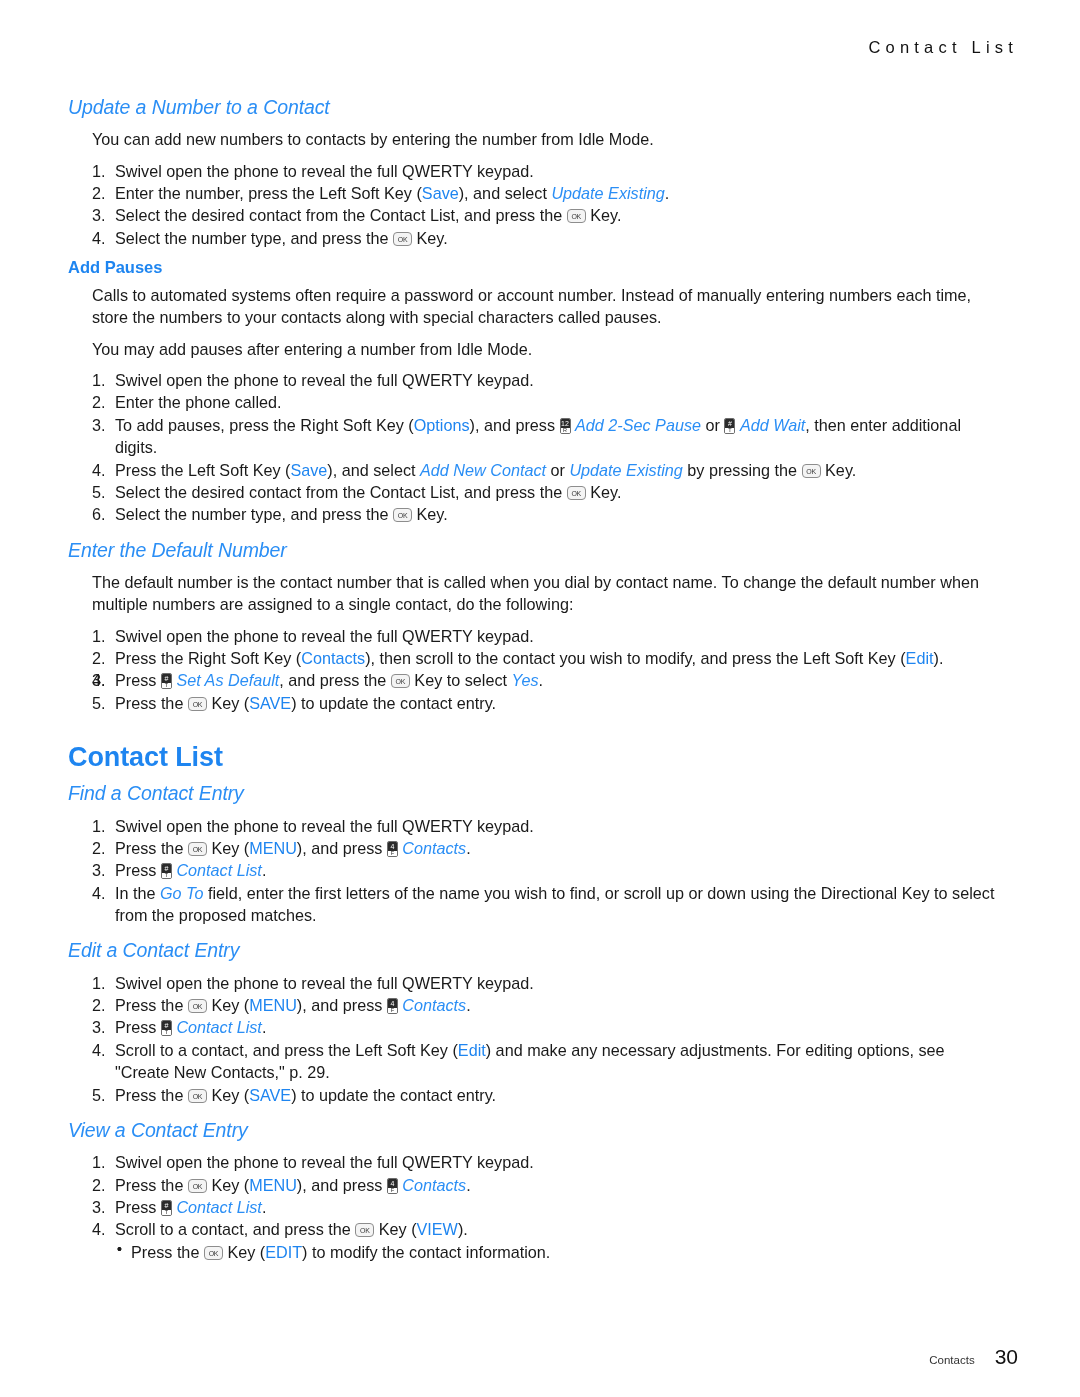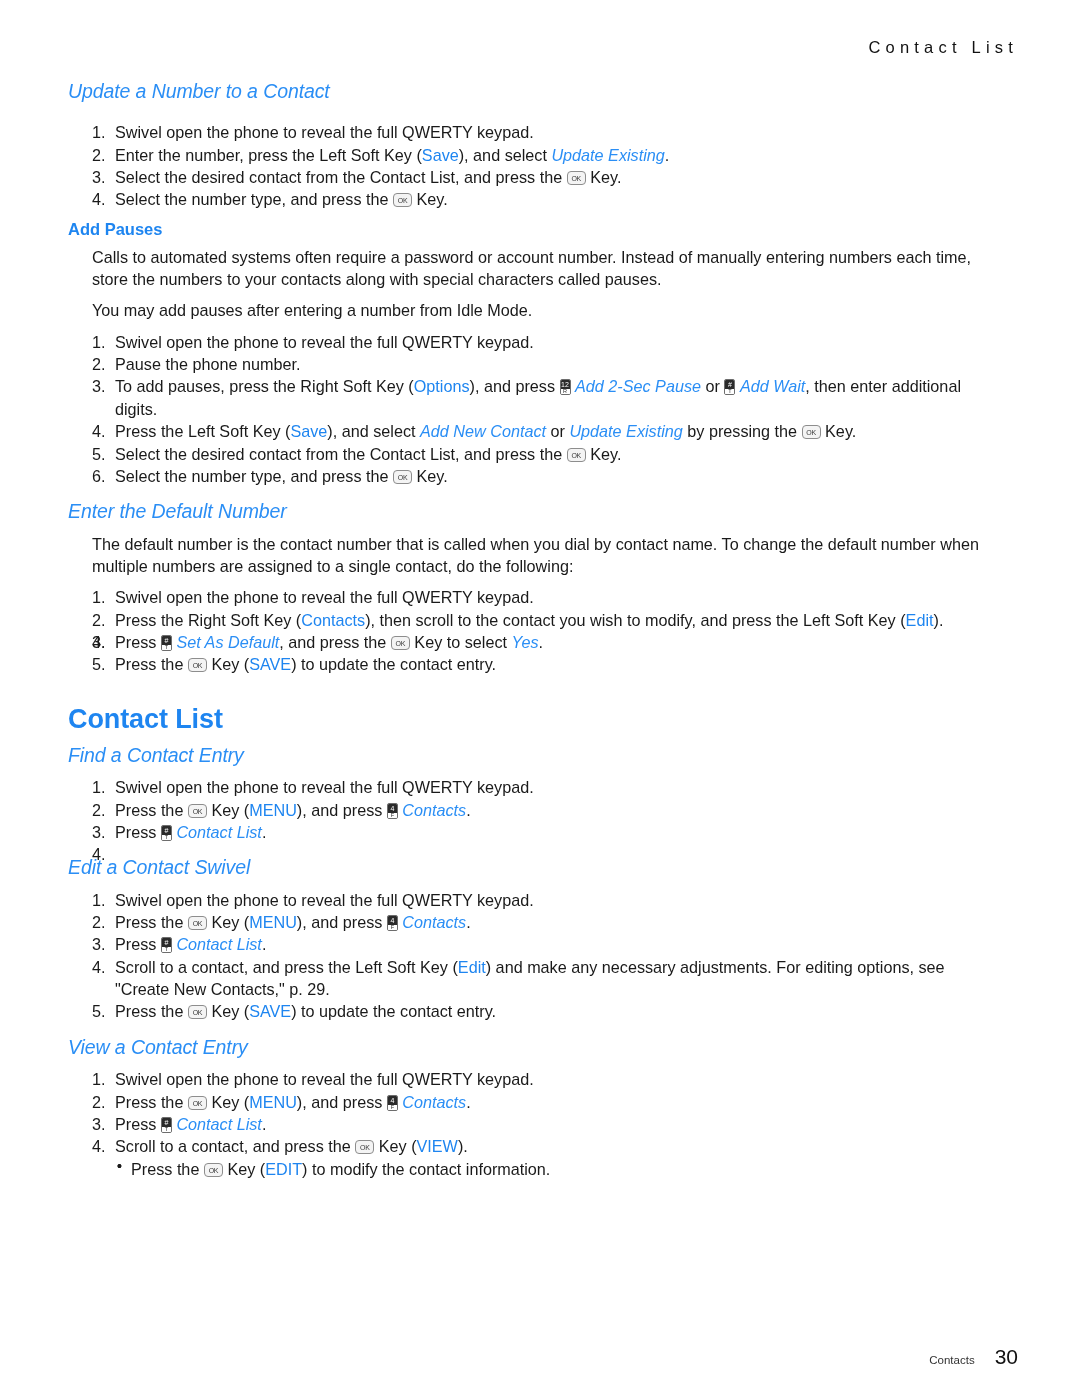--- a/index.html
+++ b/index.html
@@ -32,21 +32,21 @@
     letter-spacing: 5.2px;
     color: #111111;
     font-weight: 400;
     white-space: nowrap;
   }
 
   
   .content {
     position: absolute;
     left: 68px;
-    top: 80px;
+    top: 96px;
     width: 930px;
   }
 
   
   h1.chapter-title {
     color: #1e85f0;
     font-size: 27px;
     font-weight: bold;
     font-style: normal;
     margin: 0;
@@ -211,39 +211,40 @@
 <body>
 
 <div class="page">
 
   <div class="running-header">Contact List</div>
 
   <div class="content">
 
     <h2 class="section-title">Update a Number to a Contact</h2>
     <div class="gap-s"></div>
+    <p class="para">You can add new numbers to contacts by entering the number from Idle Mode.</p>
     <div class="gap-s"></div>
     <ol class="list">
         <li class="li"><span class="marker">1.</span><span>Swivel open the phone to reveal the full QWERTY keypad.</span></li>
         <li class="li"><span class="marker">2.</span><span>Enter the number, press the Left Soft Key (<span class="hl">Save</span>), and select <span class="hl-i">Update Existing</span>.</span></li>
         <li class="li"><span class="marker">3.</span><span>Select the desired contact from the Contact List, and press the <span class="okkey">OK</span> Key.</span></li>
         <li class="li"><span class="marker">4.</span><span>Select the number type, and press the <span class="okkey">OK</span> Key.</span></li>
       </ol>
 
     <div class="gap-s"></div>
 
     <h3 class="sub-title">Add Pauses</h3>
     <div class="gap-xs"></div>
     <p class="para">Calls to automated systems often require a password or account number. Instead of manually entering numbers each time, store the numbers to your contacts along with special characters called pauses.</p>
     <div class="gap-s"></div>
     <p class="para">You may add pauses after entering a number from Idle Mode.</p>
     <div class="gap-s"></div>
     <ol class="list">
         <li class="li"><span class="marker">1.</span><span>Swivel open the phone to reveal the full QWERTY keypad.</span></li>
-        <li class="li"><span class="marker">2.</span><span>Pause the phone number.</span></li>
+        <li class="li"><span class="marker">2.</span><span>Enter the phone called.</span></li>
         <li class="li"><span class="marker">3.</span><span>To add pauses, press the Right Soft Key (<span class="hl">Options</span>), and press <span class="padkey"><span class="top">12</span><span class="bot">R</span></span> <span class="hl-i">Add 2-Sec Pause</span> or <span class="padkey"><span class="top">#</span><span class="bot">T</span></span> <span class="hl-i">Add Wait</span>, then enter additional digits.</span></li>
         <li class="li"><span class="marker">4.</span><span>Press the Left Soft Key (<span class="hl">Save</span>), and select <span class="hl-i">Add New Contact</span> or <span class="hl-i">Update Existing</span> by pressing the <span class="okkey">OK</span> Key.</span></li>
         <li class="li"><span class="marker">5.</span><span>Select the desired contact from the Contact List, and press the <span class="okkey">OK</span> Key.</span></li>
         <li class="li"><span class="marker">6.</span><span>Select the number type, and press the <span class="okkey">OK</span> Key.</span></li>
       </ol>
 
     <div class="gap-m"></div>
 
     <h2 class="section-title">Enter the Default Number</h2>
     <div class="gap-s"></div>
@@ -261,26 +262,26 @@
 
     <h1 class="chapter-title">Contact List</h1>
     <div class="gap-s"></div>
 
     <h2 class="section-title">Find a Contact Entry</h2>
     <div class="gap-s"></div>
     <ol class="list">
         <li class="li"><span class="marker">1.</span><span>Swivel open the phone to reveal the full QWERTY keypad.</span></li>
         <li class="li"><span class="marker">2.</span><span>Press the <span class="okkey">OK</span> Key (<span class="hl">MENU</span>), and press <span class="padkey"><span class="top">4</span><span class="bot">F</span></span> <span class="hl-i">Contacts</span>.</span></li>
         <li class="li"><span class="marker">3.</span><span>Press <span class="padkey"><span class="top">#</span><span class="bot">T</span></span> <span class="hl-i">Contact List</span>.</span></li>
-        <li class="li"><span class="marker">4.</span></li>
+        <li class="li"><span class="marker">4.</span><span>In the <span class="hl-i">Go To</span> field, enter the first letters of the name you wish to find, or scroll up or down using the Directional Key to select from the proposed matches.</span></li>
       </ol>
 
     <div class="gap-m"></div>
 
-    <h2 class="section-title">Edit a Contact Swivel</h2>
+    <h2 class="section-title">Edit a Contact Entry</h2>
     <div class="gap-s"></div>
     <ol class="list">
         <li class="li"><span class="marker">1.</span><span>Swivel open the phone to reveal the full QWERTY keypad.</span></li>
         <li class="li"><span class="marker">2.</span><span>Press the <span class="okkey">OK</span> Key (<span class="hl">MENU</span>), and press <span class="padkey"><span class="top">4</span><span class="bot">F</span></span> <span class="hl-i">Contacts</span>.</span></li>
         <li class="li"><span class="marker">3.</span><span>Press <span class="padkey"><span class="top">#</span><span class="bot">T</span></span> <span class="hl-i">Contact List</span>.</span></li>
         <li class="li"><span class="marker">4.</span><span>Scroll to a contact, and press the Left Soft Key (<span class="hl">Edit</span>) and make any necessary adjustments. For editing options, see "Create New Contacts," p. 29.</span></li>
         <li class="li"><span class="marker">5.</span><span>Press the <span class="okkey">OK</span> Key (<span class="hl">SAVE</span>) to update the contact entry.</span></li>
       </ol>
 
     <div class="gap-m"></div>

